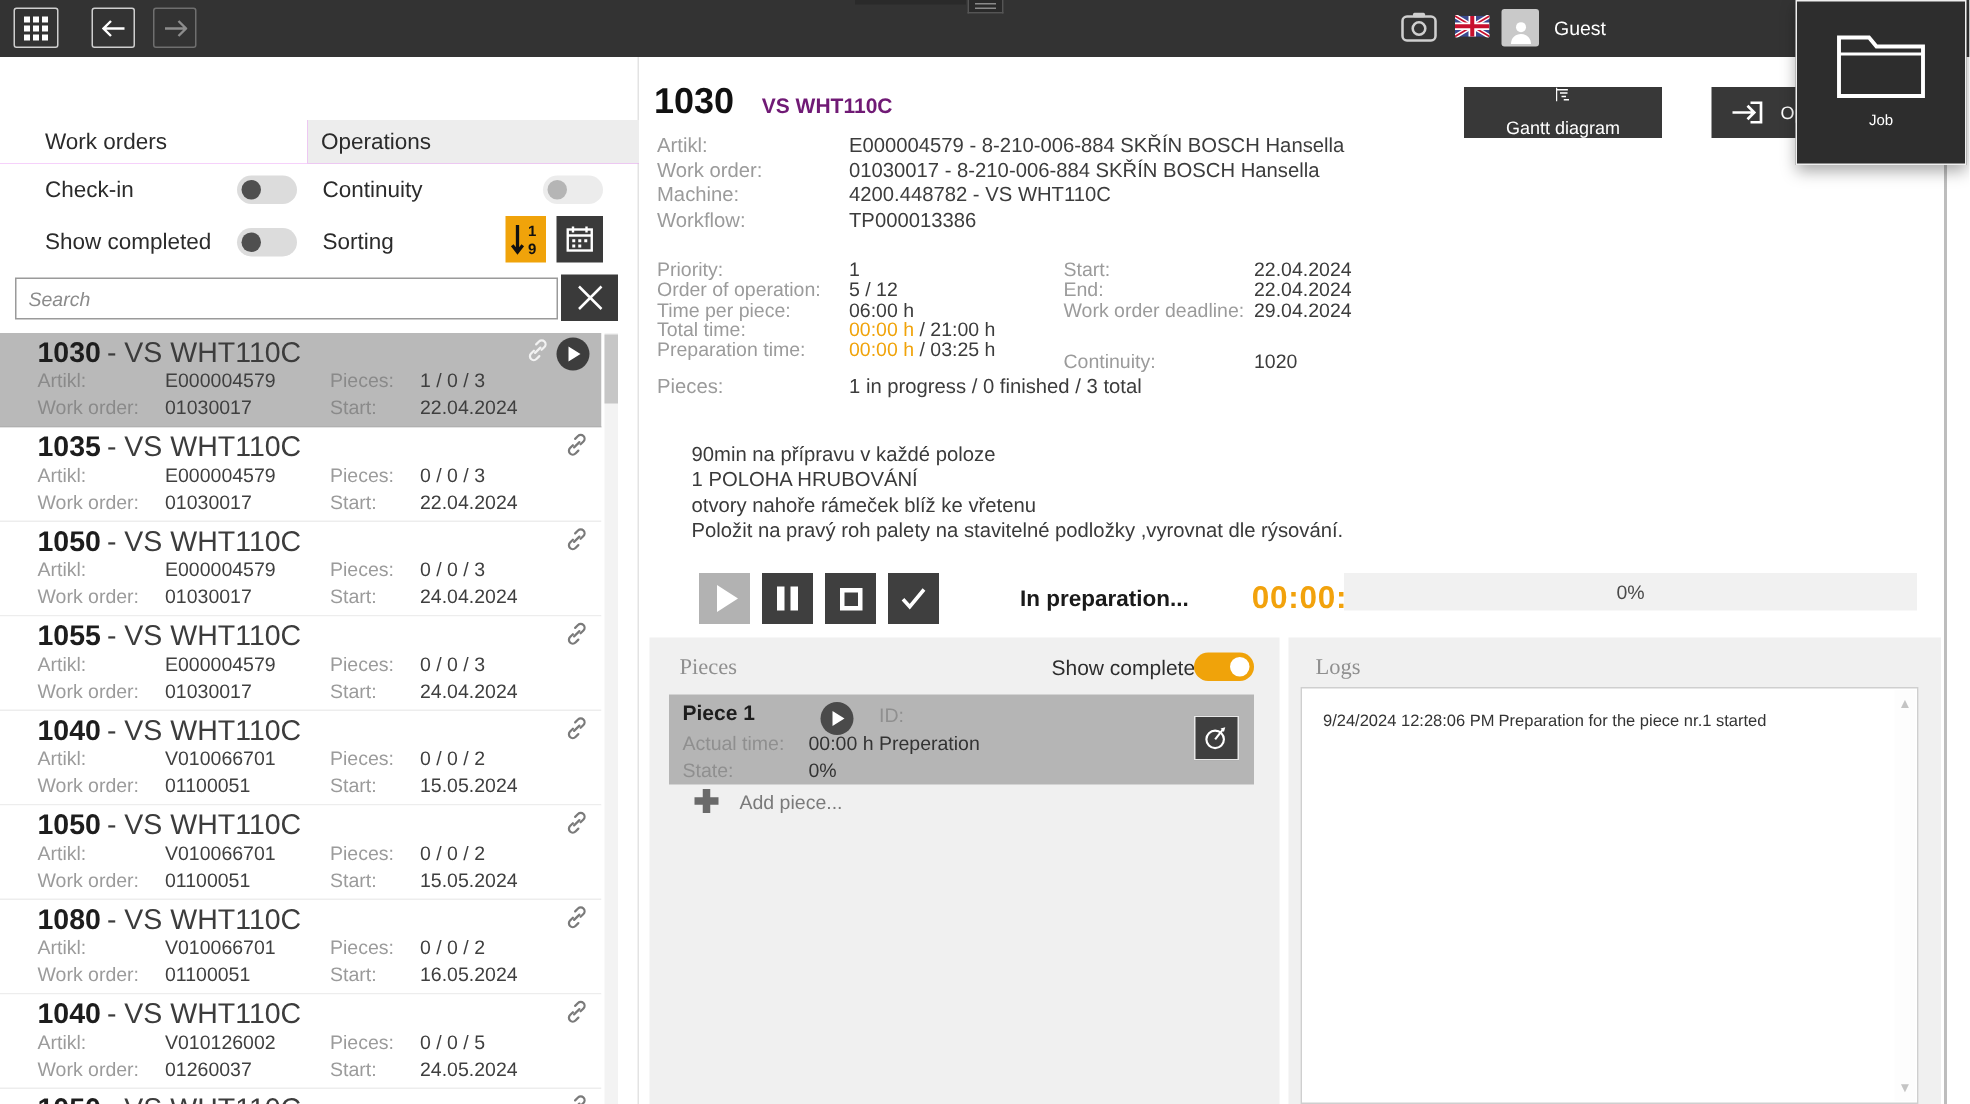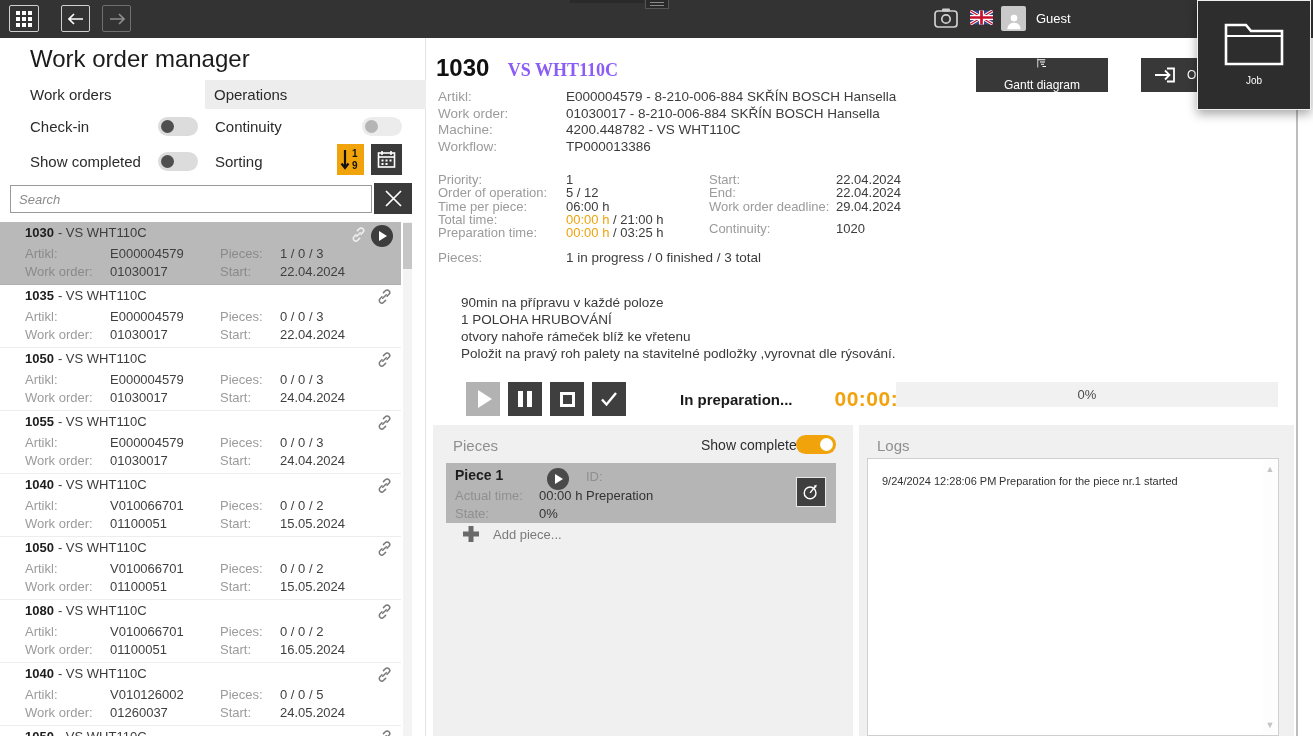--- a/index.html
+++ b/index.html
@@ -55,53 +55,53 @@
   .search-row { position:absolute; left:0; top:146px; width:397px; height:30px; }
   .search-input { position:absolute; left:10px; top:1px; width:362px; height:28px; border:1px solid #9a9a9a;
     padding:0 8px; font-size:13px; font-style:italic; color:#444; }
   .search-input::placeholder { color:#8b8b8b; font-style:italic; }
   .search-clear { position:absolute; left:374px; top:-1px; width:38px; height:31px; background:#3a3a3a; border:none; cursor:pointer;
     display:flex; align-items:center; justify-content:center; }
 
   .wo-list { position:absolute; left:0; top:184px; width:401px; bottom:0; overflow:hidden; }
   .wo-item { position:relative; height:63px; border-bottom:1px solid #ededed; background:#fff; cursor:pointer; }
   .wo-item.selected { background:#b9b9b9; border-bottom-color:#b0b0b0; }
-  .wo-head { position:absolute; left:25px; top:3px; font-size:13px; color:#3c3c3c; }
+  .wo-head { position:absolute; left:25px; top:3px; font-size:19px; color:#3c3c3c; }
   .wo-code { font-weight:bold; color:#1d1d1d; }
   .wo-rest { margin-left:4px; }
   .wo-icons { position:absolute; right:8px; top:3px; display:flex; align-items:center; gap:4px; }
   .wo-item .lnk svg { stroke:#7a7a7a; }
   .wo-item.selected .lnk svg { stroke:#f2f2f2; }
   .play-circle { width:22px; height:22px; border-radius:50%; background:#3d3d3d; display:flex; align-items:center; justify-content:center; }
   .play-circle i { display:block; width:0; height:0; border-left:8px solid #fff; border-top:5px solid transparent; border-bottom:5px solid transparent; margin-left:2px; }
   .wo-cell { position:absolute; font-size:13px; }
   .wo-cell.lbl { color:#9b9b9b; }
   .wo-item.selected .wo-cell.lbl { color:#8a8a8a; }
   .wo-cell.val { color:#3f3f3f;text-align:center; }
   .c1{left:25px;} .c2{left:110px;} .c3{left:220px;} .c4{left:280px;}
   .r1{top:24px;} .r2{top:42px;}
   .sb-scroll { position:absolute; left:403px; top:184px; width:9px; bottom:0; background:#f3f3f3; }
   .sb-thumb { position:absolute; left:0; top:1px; width:9px; height:46px; background:#c6c6c6; cursor:pointer; }
 
   
   .main { position:absolute; left:427px; top:38px; right:0; bottom:0; background:#fff; }
   .d-title { position:absolute; left:9px; top:16px; }
   .d-code { font-size:24px; font-weight:bold; color:#111; }
-  .d-machine { font-size:18px; font-weight:bold; color:#8b5cf6; margin-left:14px;font-family:Liberation Serif, serif; }
+  .d-machine { font-size:14px; font-weight:bold; color:#701a75; margin-left:14px; }
   .dark-btn { position:absolute; top:20px; height:34px; background:#383838; border:none; color:#fff;
     font-size:12px; display:flex; align-items:center; gap:10px; padding:0 12px; cursor:pointer;
     font-family:"Liberation Sans","DejaVu Sans",sans-serif; }
   .btn-gantt { left:549px; width:132px;flex-direction:column; }
   .btn-open { left:714px; width:112px; }
 
   .d-row { position:relative; }
   .g1 { position:absolute; left:11px; top:51px; font-size:13.5px; line-height:16.5px; }
   .g2 { position:absolute; left:11px; top:135px; font-size:13px; line-height:13.3px; }
   .g3 { position:absolute; left:282px; top:135px; font-size:13px; line-height:13.3px; }
-  .g3 .cont { margin-top:9px; }
+  .g3 .cont { margin-top:21px; }
   .lblc { display:inline-block; color:#9b9b9b; }
   .g1 .lblc, .g2 .lblc { width:128px; }
   .g3 .lblc { width:127px; }
   .valc { color:#3c3c3c; }
   .orange { color:#F0A30A; }
   .pieces-line { position:absolute; left:11px; top:212px; font-size:13.5px; }
   .pieces-line .lblc { width:128px; }
   .notes { position:absolute; left:34px; top:256px; font-size:13.5px; line-height:17px; color:#3a3a3a; }
 
   .controls { position:absolute; left:39px; top:344px; display:flex; align-items:center; }
@@ -113,21 +113,21 @@
   .stopsq { width:15px; height:15px; border:3px solid #fff; }
   .status-text { font-size:15px; font-weight:bold; color:#1a1a1a; margin-left:46px; white-space:nowrap; }
   .timer { font-size:21px; font-weight:bold; color:#F2A20C; margin-left:42px; letter-spacing:.5px; }
   .progress { position:absolute; left:469px; top:344px; width:382px; height:25px; background:#f1f1f1;
     display:flex; align-items:center; justify-content:center; font-size:13px; color:#4a4a4a; }
 
   
   .panel { position:absolute; top:387px; bottom:0; background:#f0f0f0; }
   .pieces-panel { left:6px; width:420px; }
   .logs-panel { left:432px; width:435px; }
-  .panel-title { position:absolute; left:20px; top:12px; font-size:15px; color:#8f8f8f; }
+  .panel-title { position:absolute; left:20px; top:12px; font-size:15px; color:#8f8f8f;font-family:Liberation Serif, serif; }
   .show-completed { position:absolute; left:268px; top:12px; font-size:14px; color:#2d2d2d; }
   .pp-toggle { left:363px; top:10px; }
   .piece-card { position:absolute; left:13px; top:38px; width:390px; height:60px; background:#b5b5b5; cursor:pointer; }
   .pc-name { position:absolute; left:9px; top:4px; font-size:14px; font-weight:bold; color:#1e1e1e; }
   .pc-play { position:absolute; left:101px; top:5px; width:22px; height:22px; border-radius:50%; background:#4a4a4a;
     display:flex; align-items:center; justify-content:center; cursor:pointer; }
   .pc-play i { display:block; width:0; height:0; border-left:8px solid #fff; border-top:5px solid transparent; border-bottom:5px solid transparent; margin-left:2px; }
   .pc-cell { position:absolute; font-size:13px; }
   .pc-lbl { color:#8f8f8f; } .pc-val { color:#333; }
   .pcr2 { top:25px; } .pcr3 { top:43px; }
@@ -213,21 +213,20 @@
 
   <div class="job-flyout">
     <svg width="62" height="50" viewBox="0 0 62 50">
       <path d="M3 8 h20 l5 6 h31 v33 H3 z" fill="none" stroke="#fff" stroke-width="2.6"></path>
       <path d="M3 19 h56" stroke="#fff" stroke-width="2"></path>
     </svg>
     <div class="job-label">Job</div>
   </div>
 
   <aside class="sidebar">
-    <div class="sb-title">Work order manager</div>
 
     <div class="tabs">
       <div class="tab t1">Work orders</div>
       <div class="tab t2">Operations</div>
     </div>
 
     <div class="filter-row fr1">
       <span class="f-label fl1">Check-in</span>
       <span class="toggle tg1">
           <span class="knob"></span>

